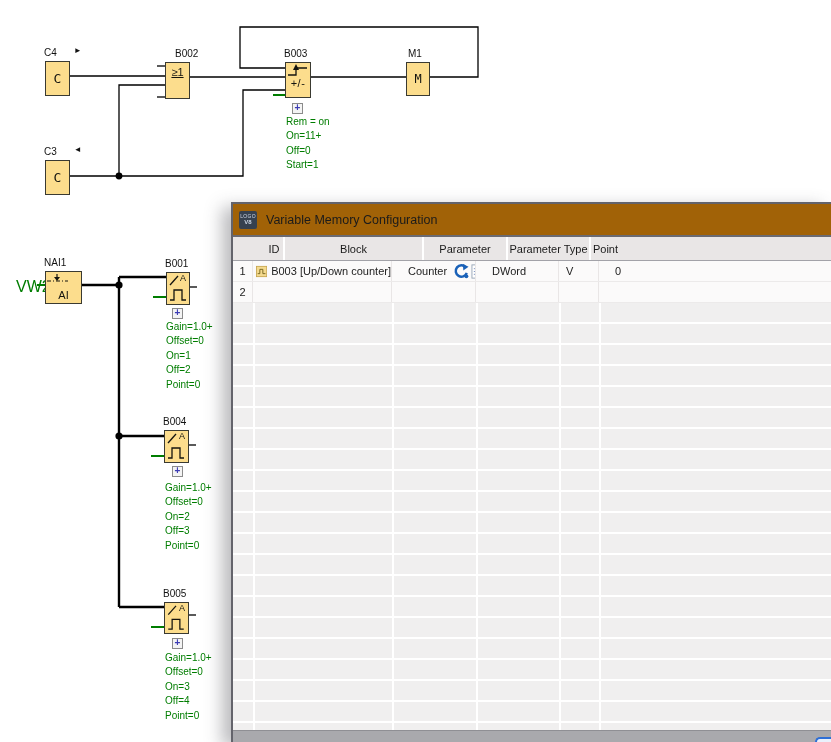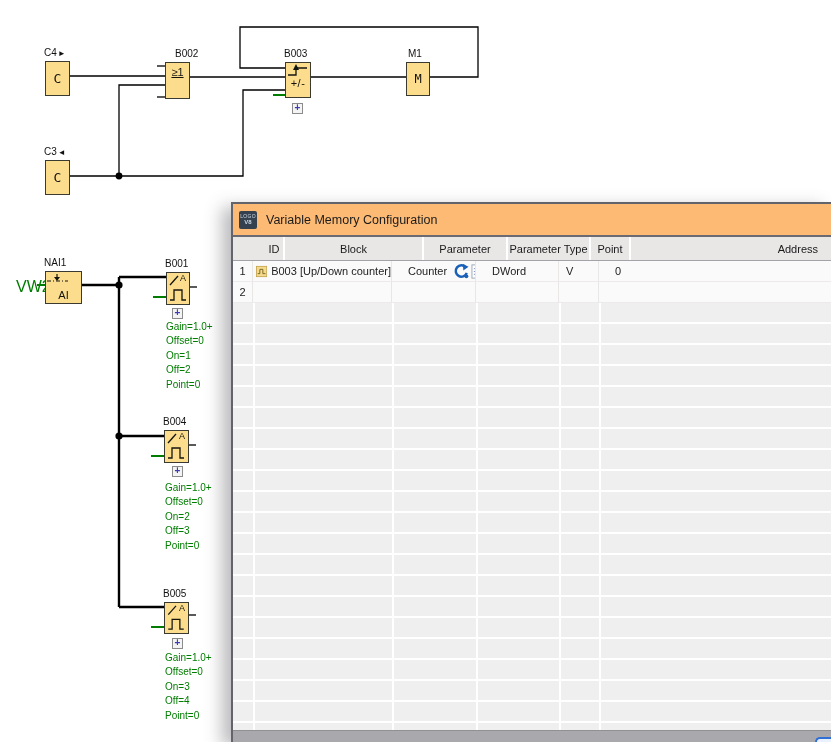--- a/index.html
+++ b/index.html
@@ -5,40 +5,40 @@
   * { margin:0; padding:0; box-sizing:border-box; }
   html,body { width:831px; height:742px; overflow:hidden; background:#fff;
               font-family:"Liberation Sans", sans-serif; }
   #canvas { position:relative; width:831px; height:742px; background:#ffffff; }
 
   
   #wires { position:absolute; left:0; top:0; width:831px; height:742px; pointer-events:none; }
   .blk { position:absolute; background:#fcdd8d; border:1.4px solid #3a3a31;
          display:flex; align-items:center; justify-content:center; }
   .blk-label { position:absolute; font-size:10px; color:#111; white-space:nowrap;
-               display:flex; align-items:flex-end; gap:1px; }
+               display:flex; align-items:flex-start; gap:17px; }
   .cursor-arrow { font-size:8px; line-height:1; }
   .blk-letter { font-family:"DejaVu Sans Mono", monospace; font-size:13px; color:#14140f; }
   .or-sym { font-size:11px; color:#14140f; text-decoration:underline; }
   .plusminus { font-size:11px; color:#14140f; letter-spacing:0.5px; }
   .a-letter { position:absolute; right:3px; top:0px; font-size:9px; color:#14140f; }
   .ai-letter { position:absolute; left:0; right:0; bottom:2px; text-align:center;
                font-size:11px; color:#14140f; }
   .expand-box { position:absolute; width:11px; height:11px; background:#f4f4f4;
                 border:1px solid #8b8b8b; color:#3c3cb4; font-size:10px; line-height:8px;
                 text-align:center; font-weight:bold; }
   .gparams { position:absolute; font-size:10px; line-height:14.4px; color:#007d00; white-space:nowrap; }
   .gtext { position:absolute; font-size:16px; color:#007d00; white-space:nowrap; }
 
   
   #dialog { position:absolute; left:231px; top:202px; width:600px; height:540px;
             border-top:2px solid #63636b; border-left:2px solid #63636b;
             background:#f0efef; box-shadow:-9px 5px 16px rgba(60,60,70,0.35);
             display:flex; flex-direction:column; }
-  #titlebar { height:31px; background:#fdba74; display:flex; align-items:center;
+  #titlebar { height:31px; background:#a16207; display:flex; align-items:center;
               padding-left:6px; flex:0 0 auto; }
   #app-icon { width:18px; height:18px; background:#36414f; border-radius:2px;
               display:flex; flex-direction:column; align-items:center; justify-content:center;
               color:#cdd6e4; flex:0 0 auto; }
   #app-icon .l1 { font-size:5px; line-height:5px; letter-spacing:0.3px; }
   #app-icon .l2 { font-size:6px; line-height:6px; font-weight:bold; }
   #title-text { margin-left:9px; font-size:12.5px; color:#1b1b1b; }
   #title-sep { height:2px; background:#6a6a72; flex:0 0 auto; }
 
   .grid-row { display:grid; grid-template-columns:20px 139px 84px 83px 40px 1fr; }
@@ -132,20 +132,26 @@
   <div class="blk" style="left:285px; top:62px; width:26px; height:36px; flex-direction:column; justify-content:flex-start;">
     <svg width="24" height="14" viewBox="0 0 24 14">
       <polyline points="2,12 10,12 10,5 21,5" stroke="#14140f" stroke-width="1.3" fill="none"></polyline>
       <polygon points="10,1 7,7 13,7" fill="#14140f"></polygon>
     </svg>
     <span class="plusminus">+/-</span>
   </div>
   <div class="expand-box" style="left:292px; top:103px;">
     <span>+</span>
   </div>
+  <div class="gparams" style="left:286px; top:115px;">
+    <div>Rem = on</div>
+    <div>On=11+</div>
+    <div>Off=0</div>
+    <div>Start=1</div>
+  </div>
 
   <div class="blk-label" style="left:408px; top:48px;">
     <span>M1</span>
   </div>
   <div class="blk" style="left:406px; top:62px; width:24px; height:34px;">
     <span class="blk-letter" style="font-size:12px;">M</span>
   </div>
 
   <div class="blk-label" style="left:44px; top:257px;">
     <span>NAI1</span>
@@ -232,21 +238,20 @@
       <span id="title-text">Variable Memory Configuration</span>
     </div>
     <div id="title-sep"></div>
 
     <div id="thead" class="grid-row">
       <div class="hc">ID</div>
       <div class="hc">Block</div>
       <div class="hc">Parameter</div>
       <div class="hc">Parameter Type</div>
       <div class="hc">Point</div>
-      <div class="hc">Address</div>
     </div>
 
     <div class="trow grid-row">
       <div class="tc center">1</div>
       <div class="tc" style="padding-left:3px;">
         <svg width="13" height="13" viewBox="0 0 13 13">
           <rect x="0.5" y="0.5" width="12" height="12" fill="#f4da8e" stroke="#c6a44c"></rect>
           <polyline points="2,9 4.5,9 4.5,4 8,4 8,9 11,9" stroke="#6b5a14" stroke-width="1" fill="none"></polyline>
         </svg>
         <span style="margin-left:4px;">B003 [Up/Down counter]</span>

